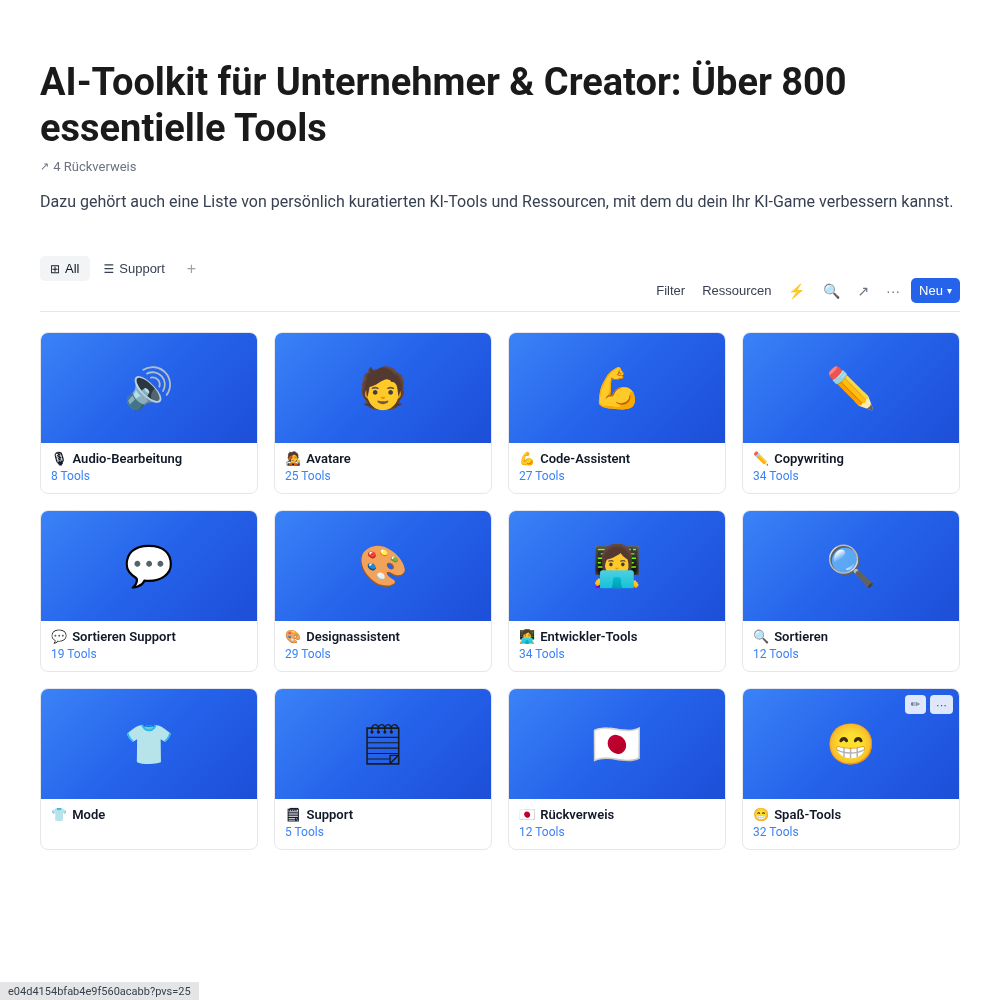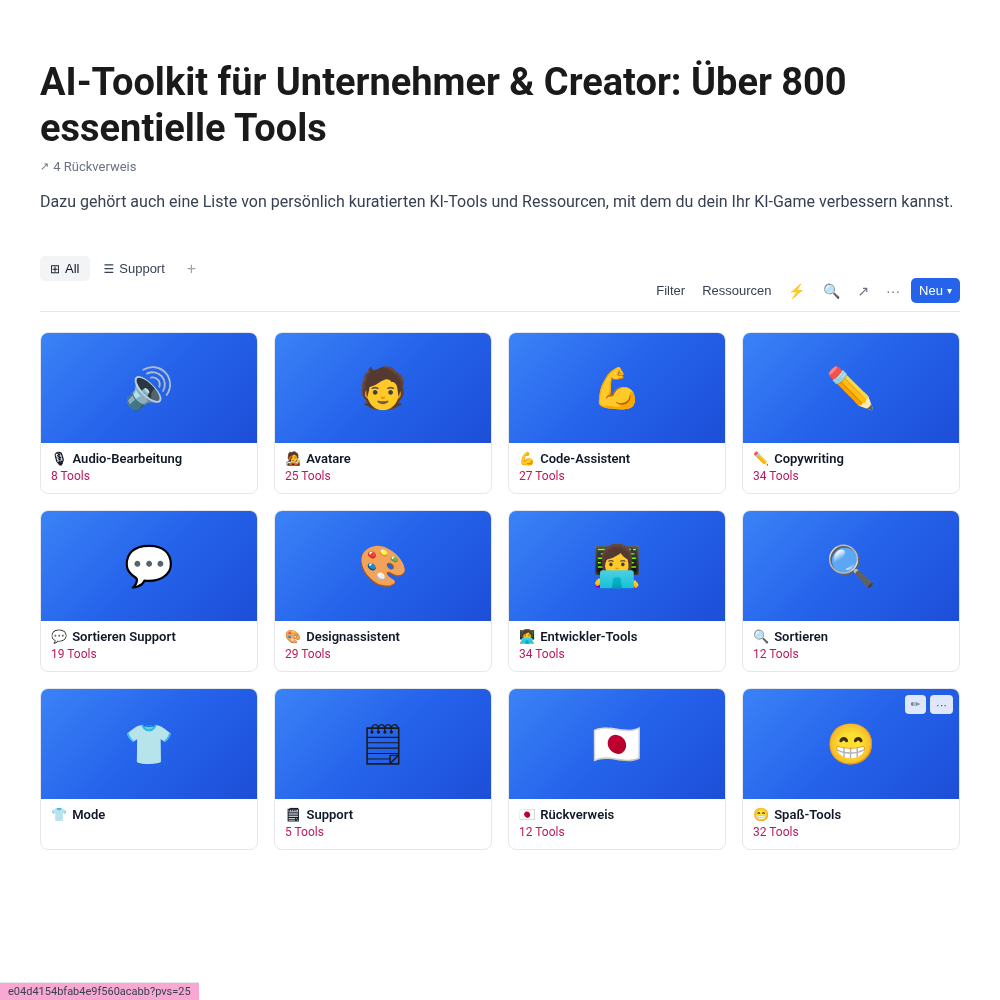--- a/index.html
+++ b/index.html
@@ -185,21 +185,21 @@
       gap: 5px;
       margin-bottom: 3px;
     }
 
     .card-title-emoji {
       font-size: 13px;
     }
 
     .card-count {
       font-size: 12px;
-      color: #be185d;
+      color: #3b82f6;
     }
 
     .card-overlay-btns {
       position: absolute;
       top: 6px;
       right: 6px;
       display: flex;
       gap: 4px;
     }
 
@@ -210,21 +210,21 @@
       padding: 3px 6px;
       font-size: 11px;
       cursor: pointer;
       color: #374151;
     }
 
     .url-bar {
       position: fixed;
       bottom: 0;
       left: 0;
-      background: #f9a8d4;
+      background: #e5e5e5;
       color: #374151;
       font-size: 11px;
       padding: 2px 8px;
       border-top: 1px solid #e5e7eb;
     }
   </style>
 </head>
 <body>
 
 <div class="page-wrapper">

